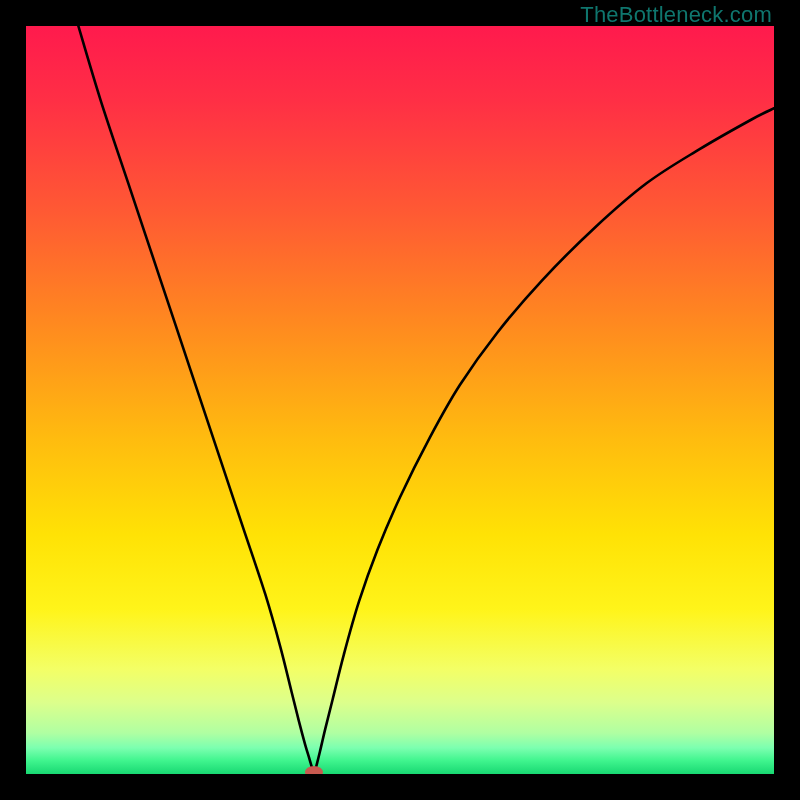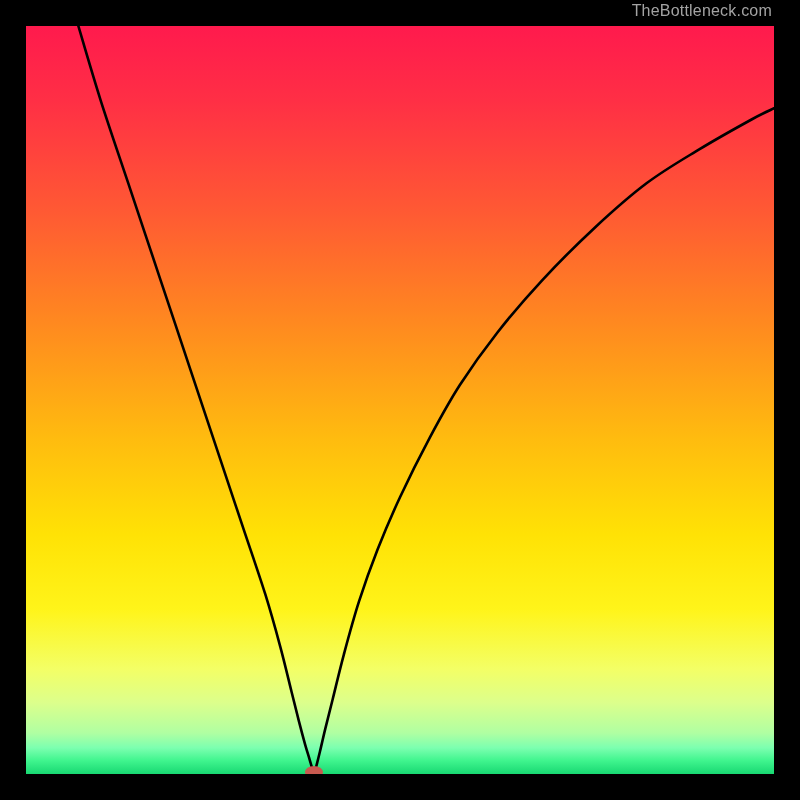--- a/index.html
+++ b/index.html
@@ -23,23 +23,23 @@
     position: absolute;
     left: 0;
     top: 0;
     width: 748px;
     height: 748px;
   }
   .watermark {
     position: absolute;
     top: 2px;
     right: 28px;
-    font-size: 16px;
+    font-size: 22px;
     font-weight: 500;
-    color: #a3a3a3;
+    color: #0f766e;
     letter-spacing: 0.2px;
   }
   svg {
     display: block;
   }
 </style>
 </head>
 <body>
 
 <div class="watermark">TheBottleneck.com</div>

